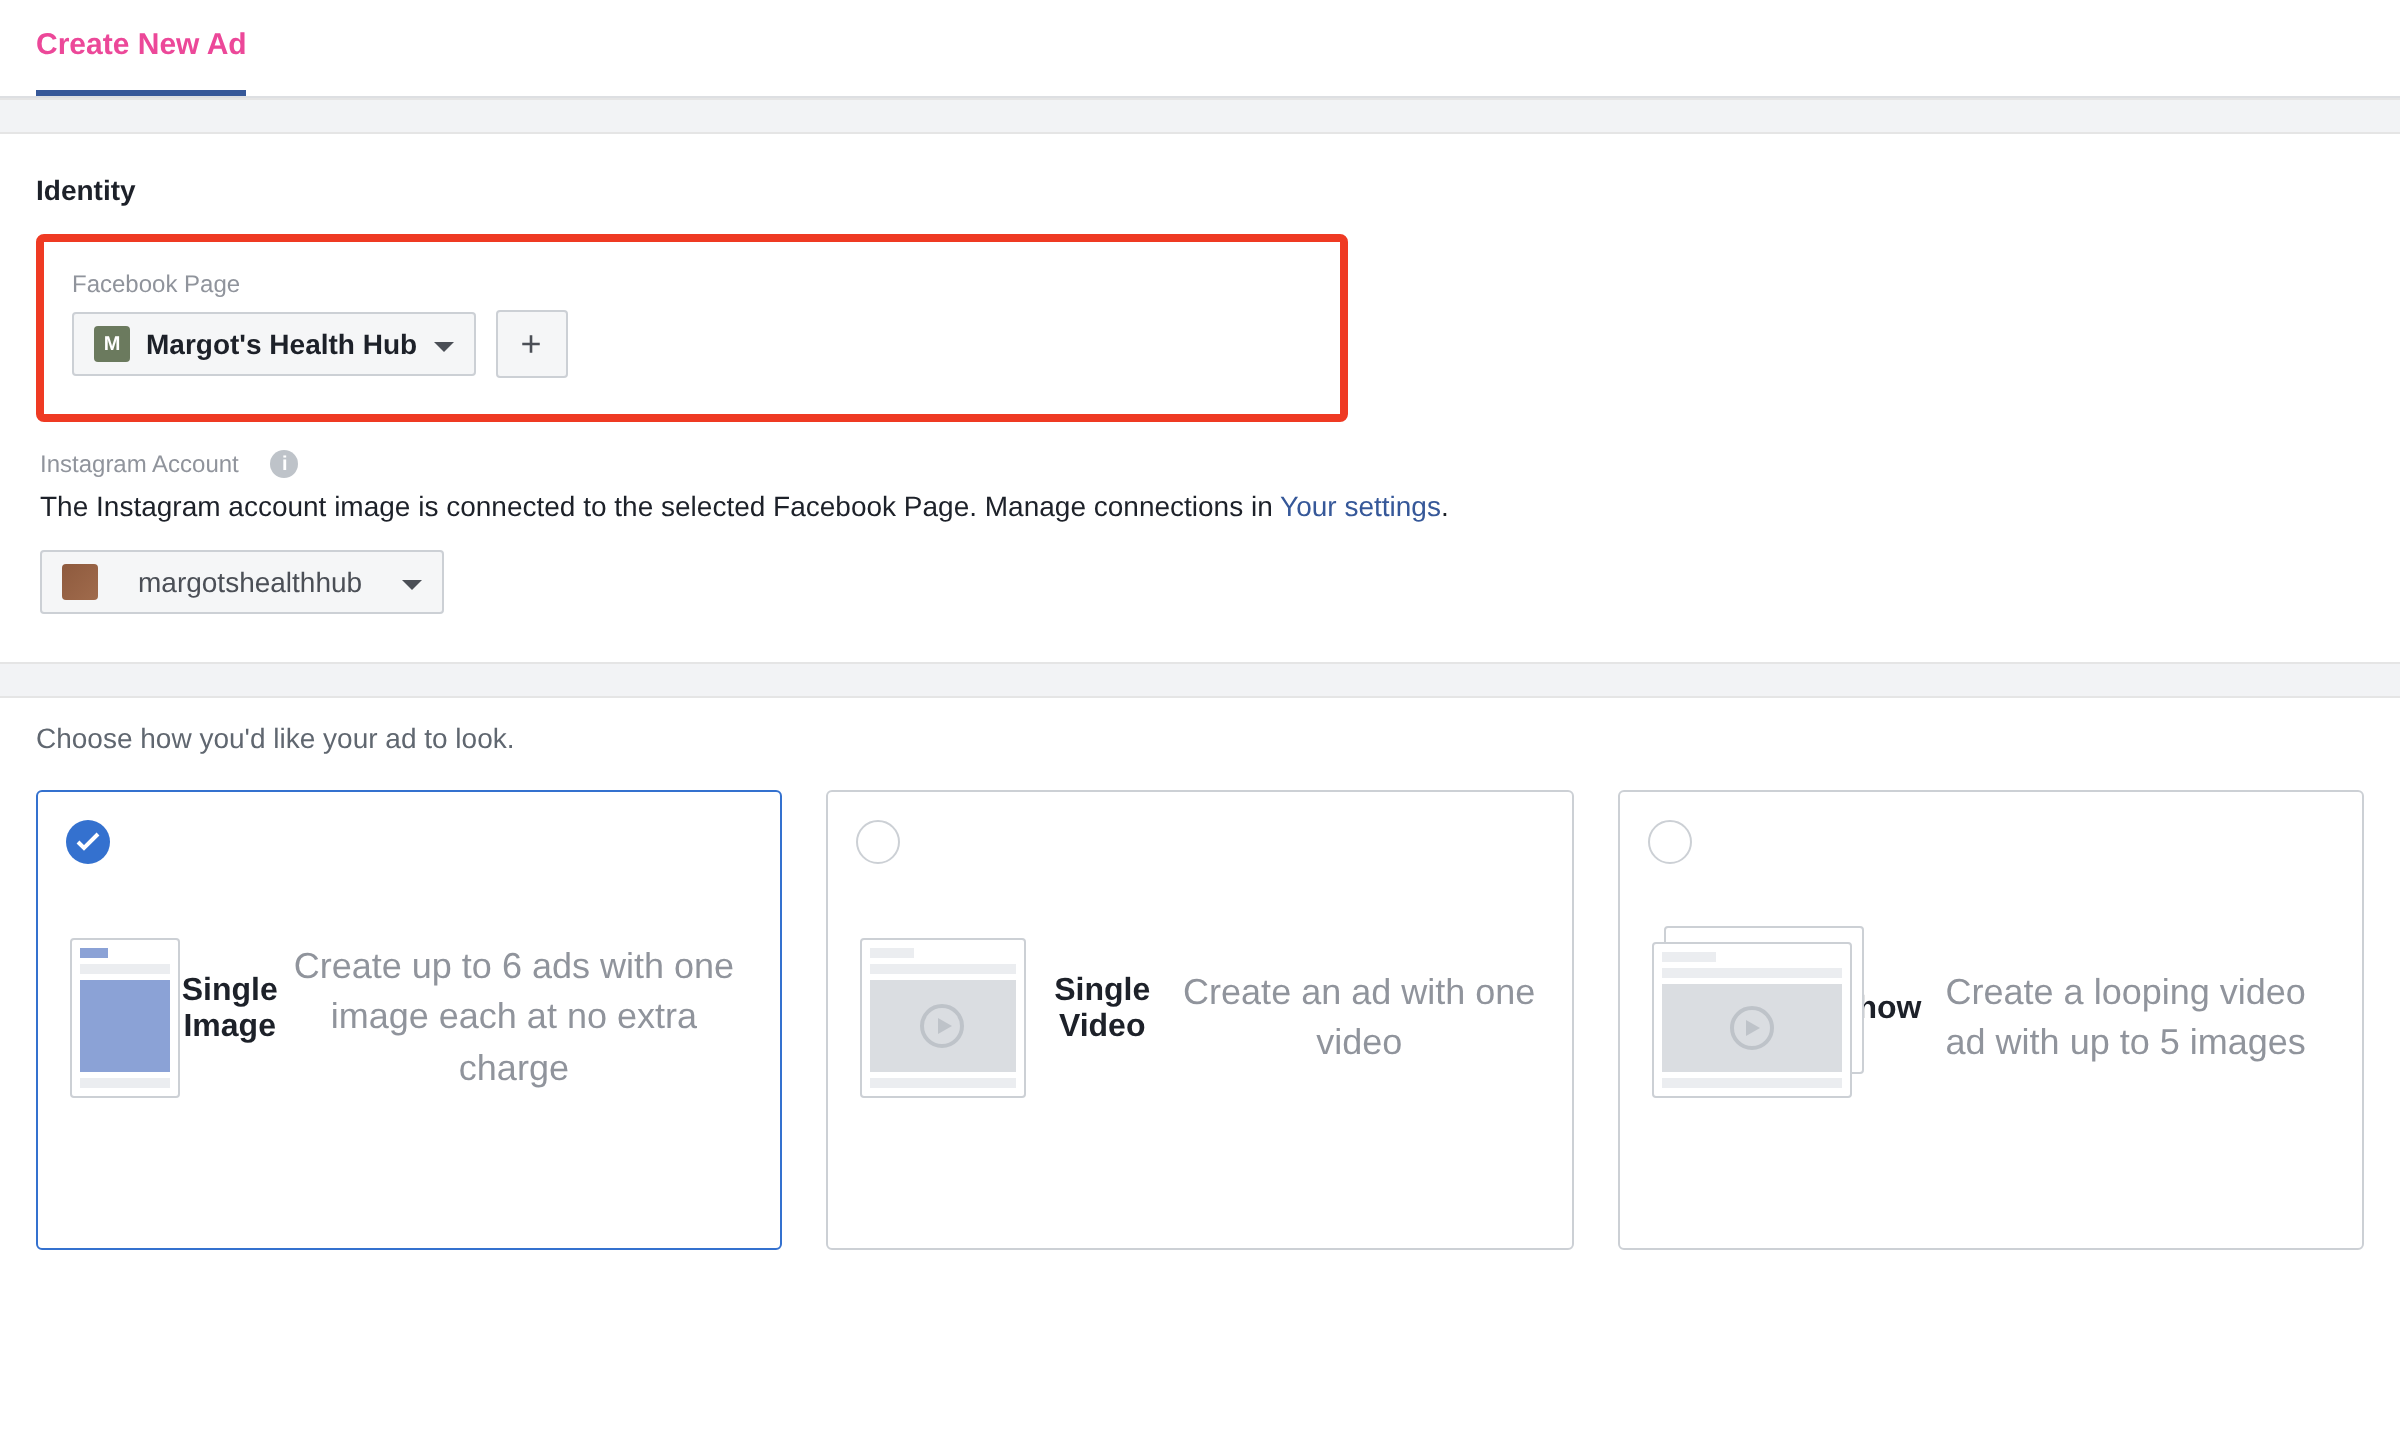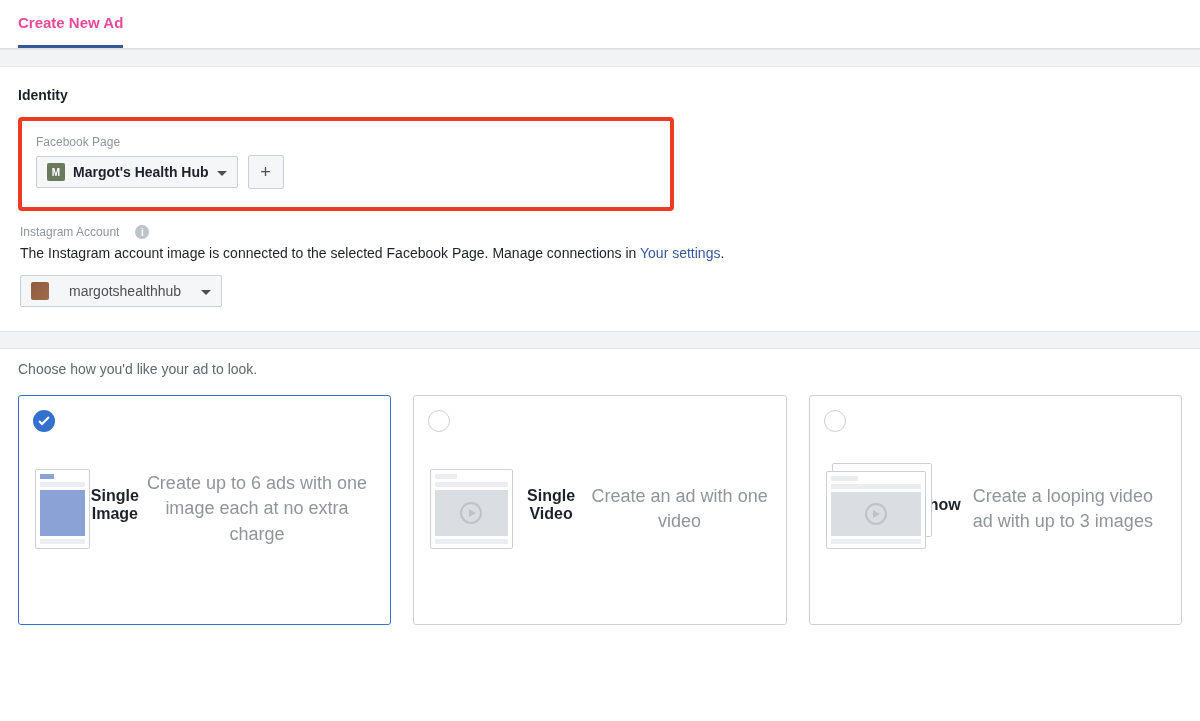--- a/index.html
+++ b/index.html
@@ -149,17 +149,17 @@
           <div class="thumb-bar"></div>
           <div class="thumb-body">
             <div class="play-circle">
                 <div class="play-tri"></div>
               </div>
           </div>
           <div class="thumb-bar"></div>
         </div>
       </div>
       <div class="format-title">Slideshow</div>
-      <div class="format-desc">Create a looping video ad with up to 3 images</div>
+      <div class="format-desc">Create a looping video ad with up to 5 images</div>
     </div>
 
   </div>
 </div>
 
 </body></html>

